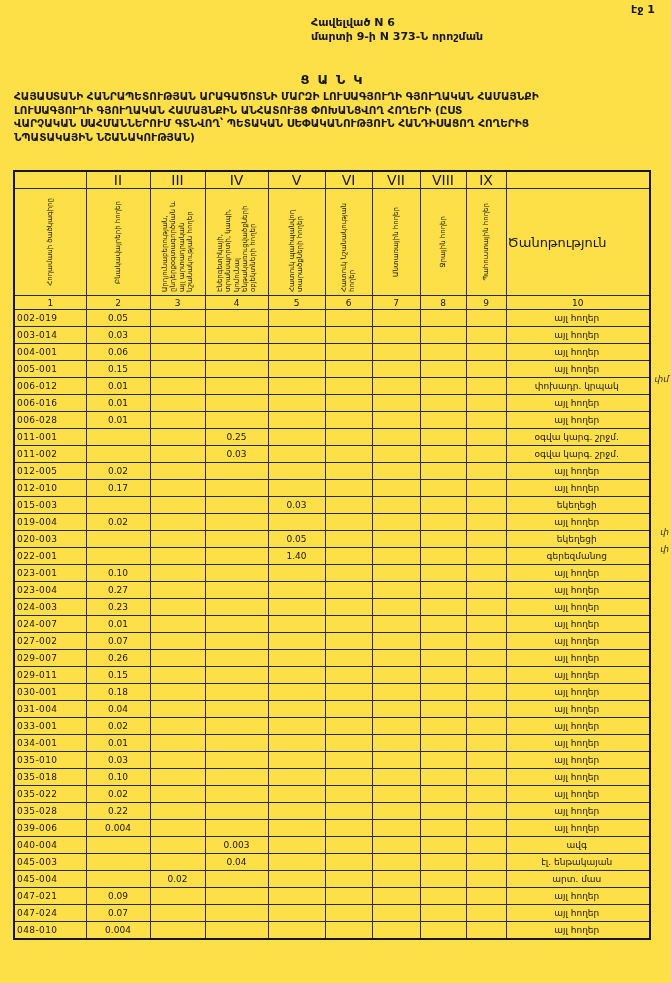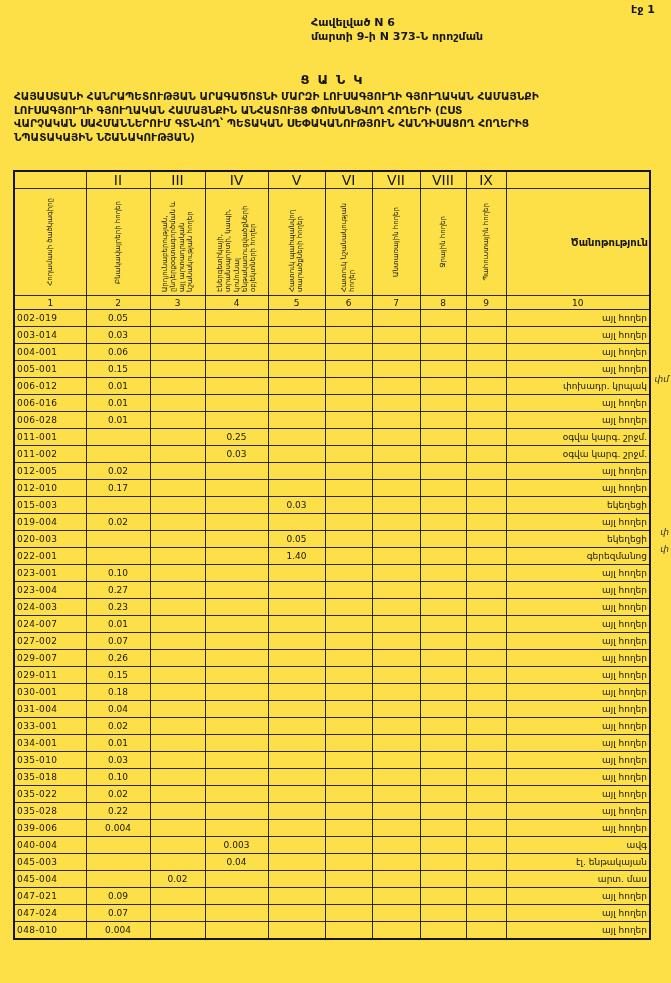--- a/index.html
+++ b/index.html
@@ -47,26 +47,26 @@
   }
   th.roman { height: 12px; font-size: 14px; text-align: center; padding: 0; }
   th.hdr   { height: 104px; vertical-align: middle; text-align: center; padding: 1px; }
   .rot {
     writing-mode: vertical-rl;
     transform: rotate(180deg);
     font-size: 7px; line-height: 1.18;
     max-height: 100px; margin: 0 auto;
     white-space: normal; text-align: left;
   }
-  .flat { font-size: 10px; white-space: normal; text-align: right; font-weight: bold; }
+  .flat { font-size: 13px; white-space: normal; text-align: left; }
   th.cnum { height: 13px; font-size: 9px; text-align: center; padding: 0; }
   tbody td { height: 16px; font-size: 9px; padding: 0 2px; }
   td.code { text-align: left; letter-spacing: 0.4px; }
   td.val  { text-align: center; }
-  td.note { text-align: right; padding-left: 0; white-space: nowrap; }
+  td.note { text-align: center; padding-left: 0; white-space: nowrap; }
   .mark {
     position: absolute; right: 2px;
     font-size: 9px; font-style: italic; color: #333; margin-left: 42px;
   }
 </style>
 </head>
 <body>
 
 <div class="page">
 

